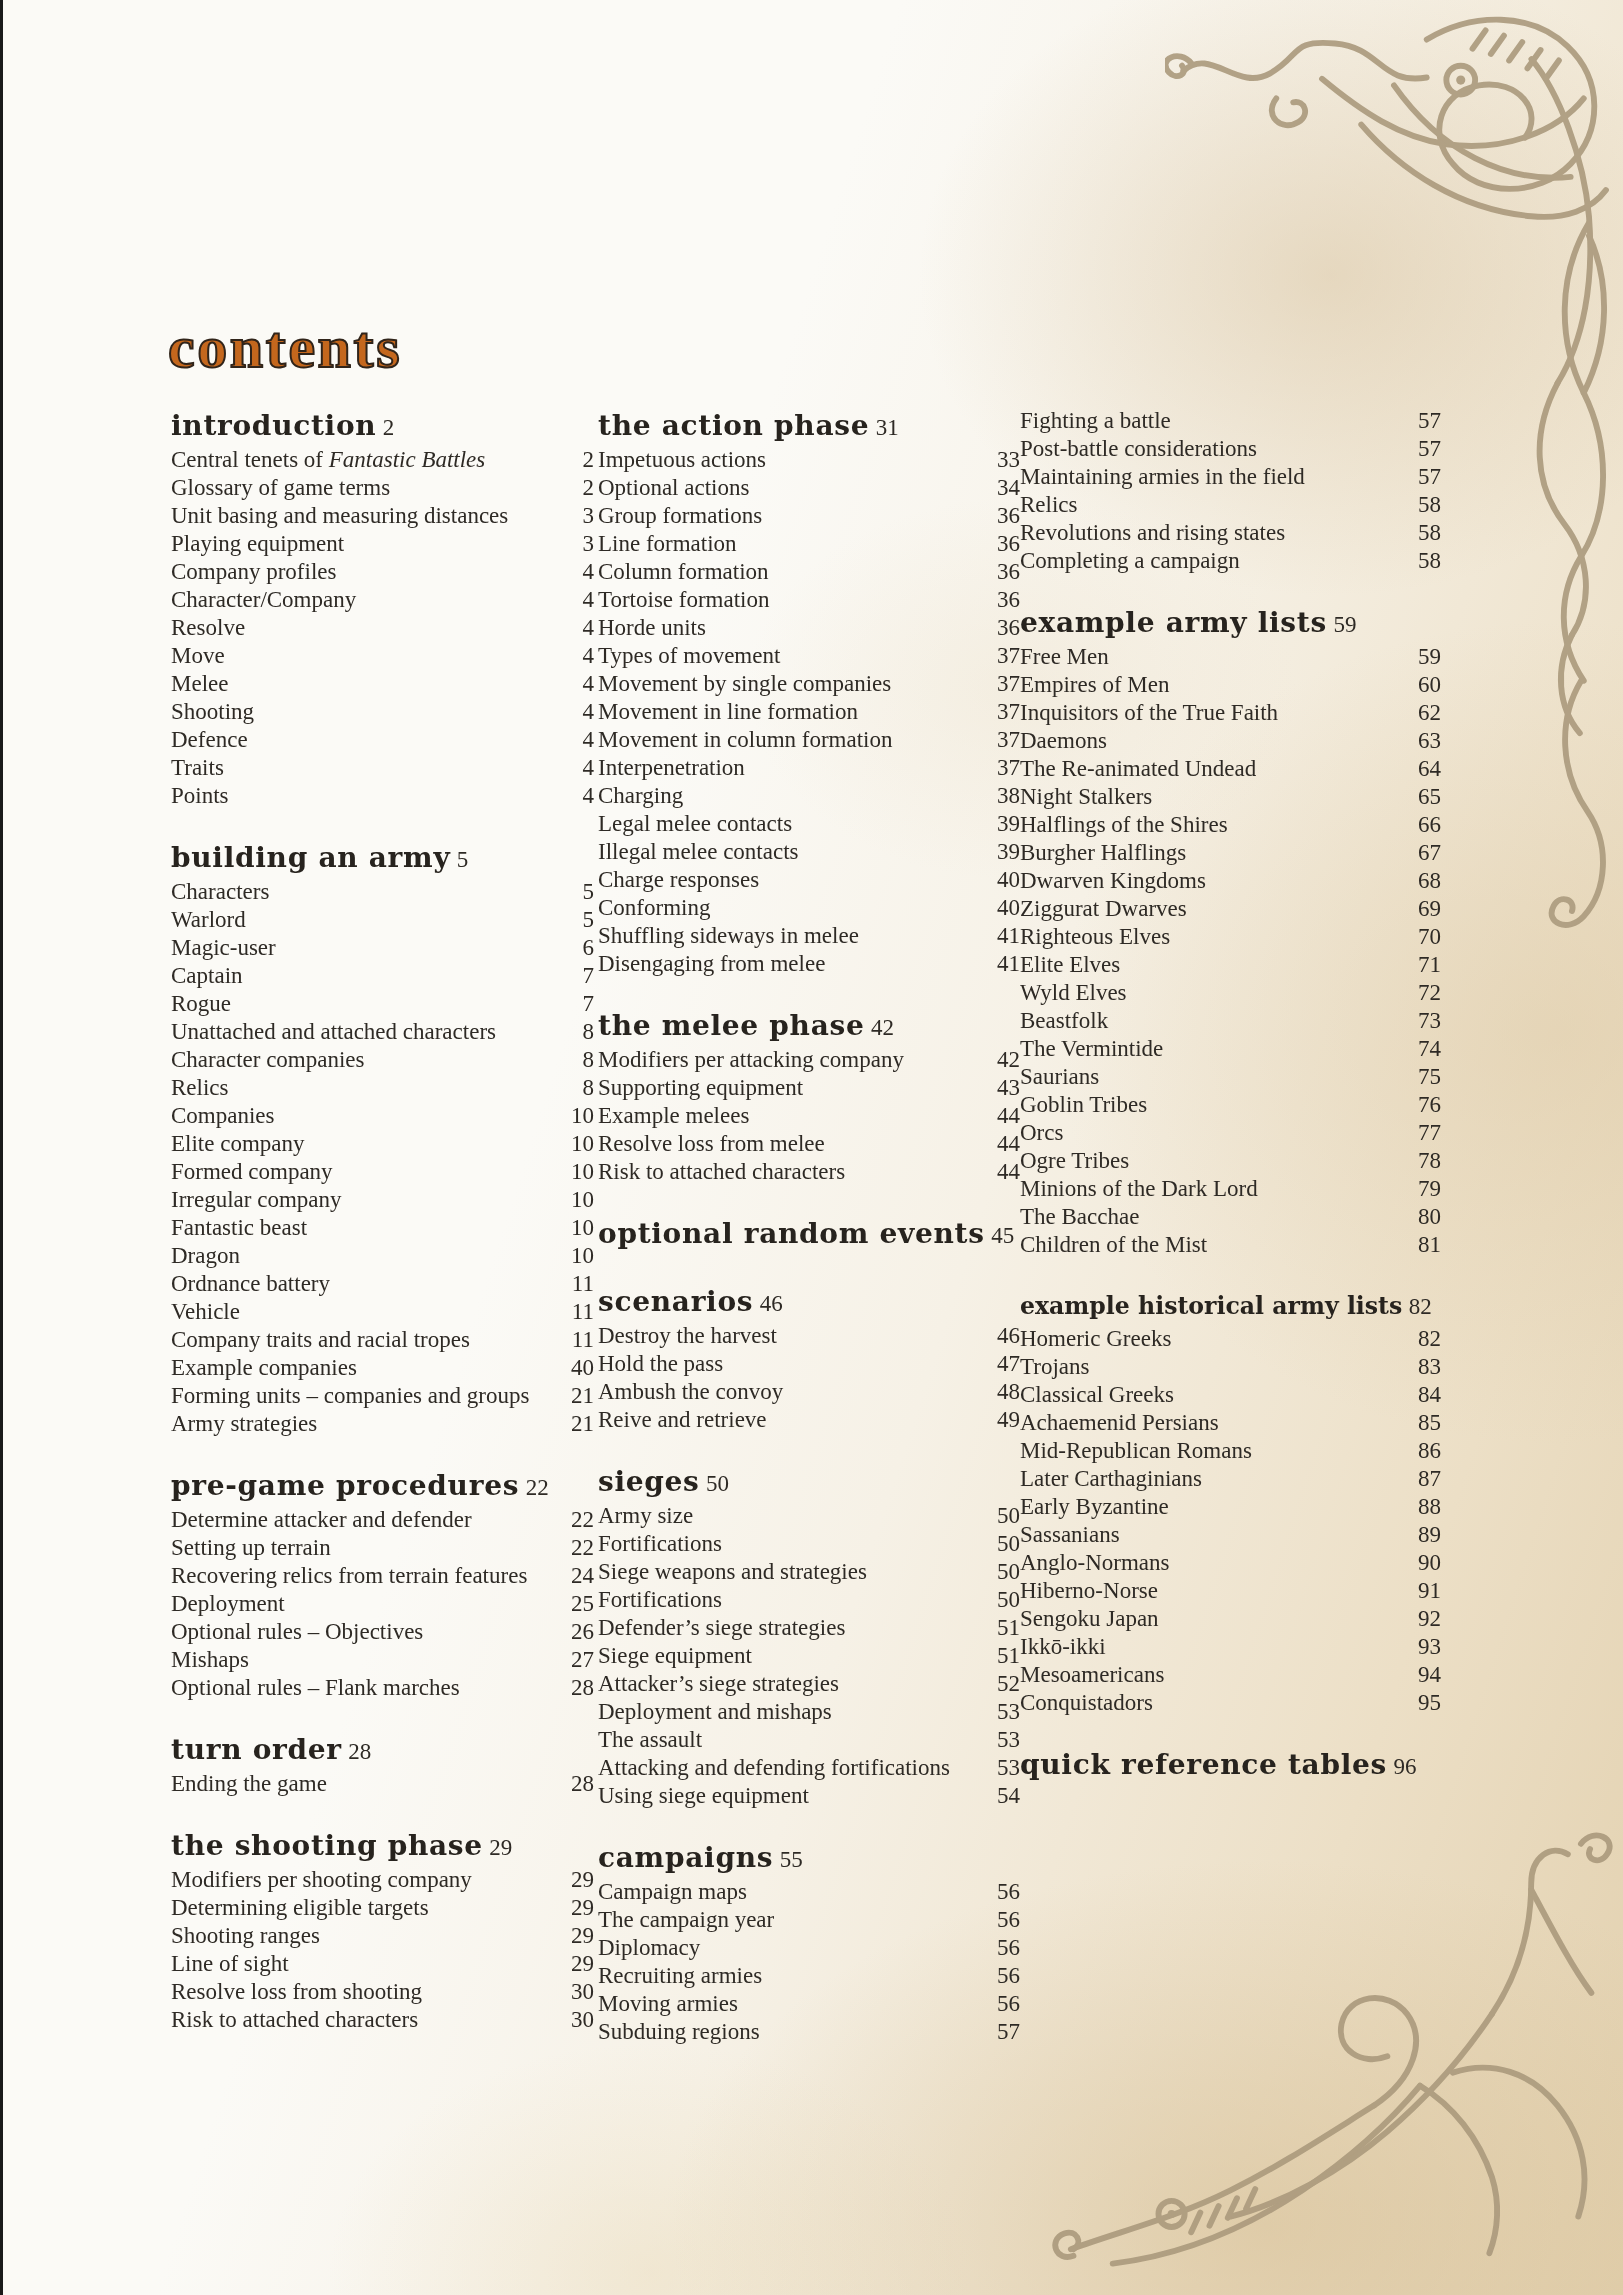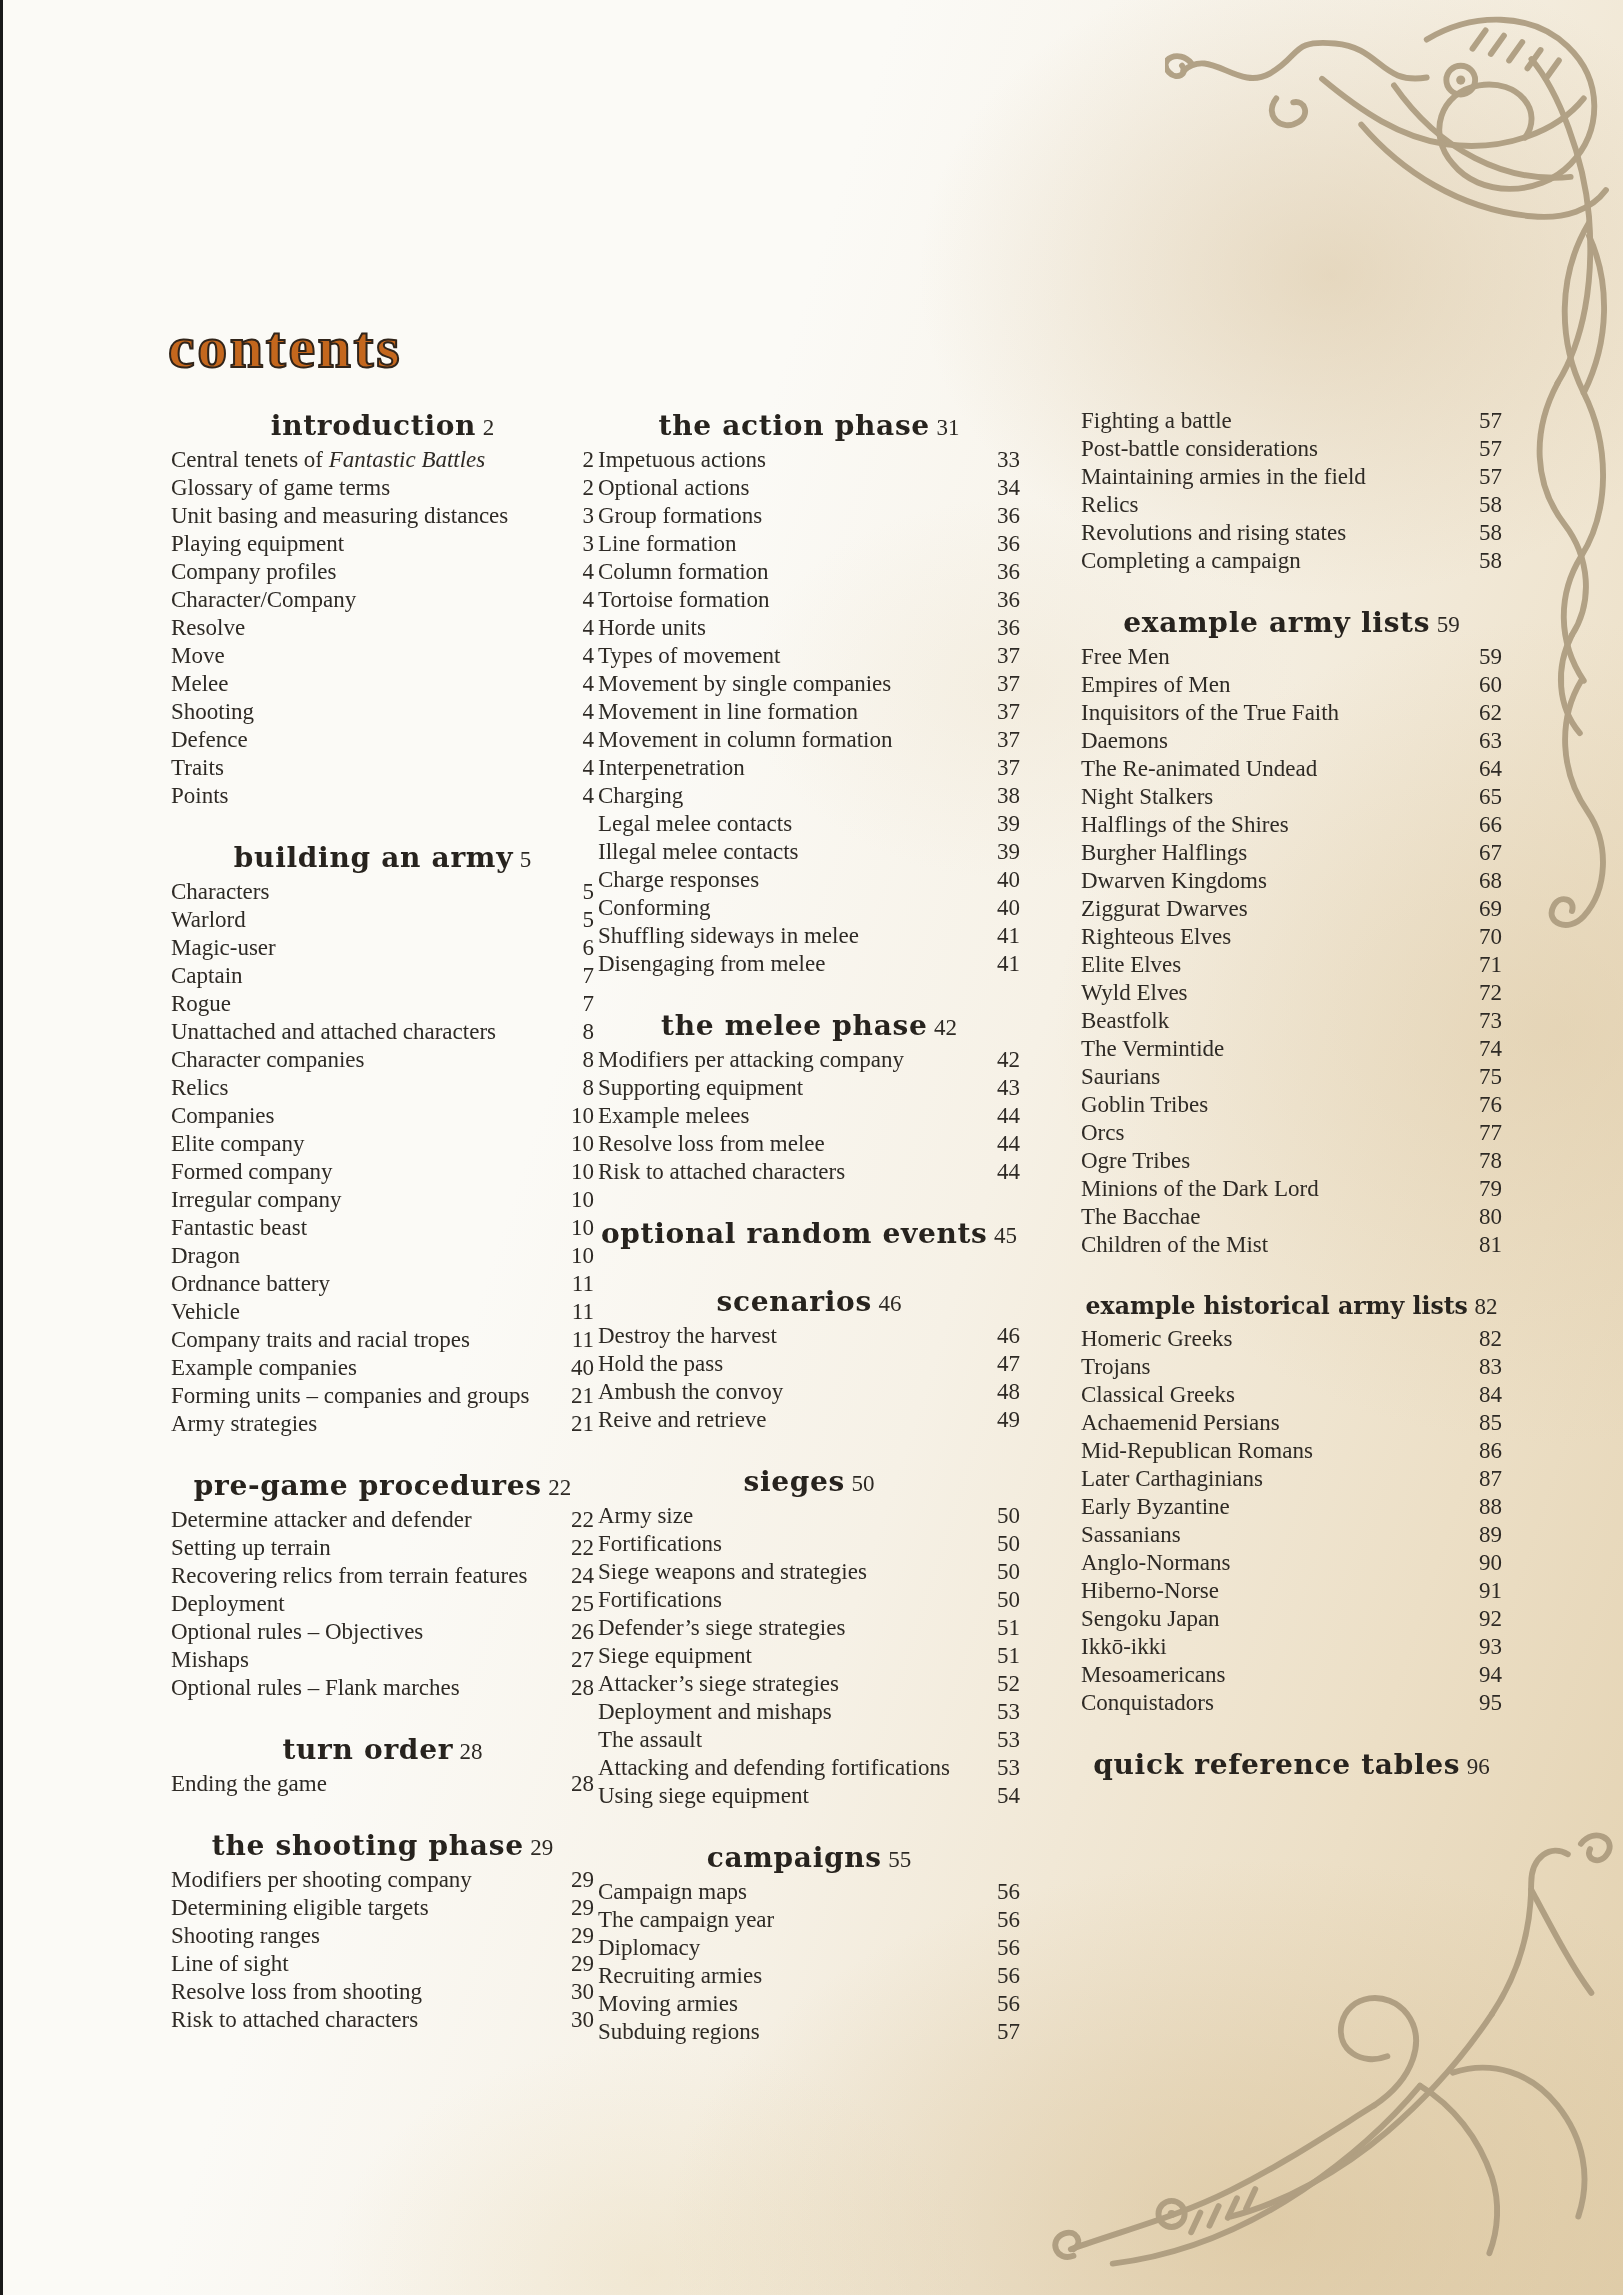--- a/index.html
+++ b/index.html
@@ -23,29 +23,29 @@
     position:absolute;left:168px;top:315px;
     font-family:Liberation Serif, serif;font-weight:bold;
     font-size:60px;line-height:65px;letter-spacing:2.6px;
     color:#c4671d;
     -webkit-text-stroke:2px #30241a;
     text-shadow:0 0 0.7px #30241a;
   }
   .col{position:absolute;top:407px;}
   #col1{left:171px;width:423px;}
   #col2{left:598px;width:422px;}
-  #col3{left:1081px;width:421px;}
+  #col3{left:1020px;width:421px;}
   .section + .section{margin-top:29px;}
   .row{
     display:flex;justify-content:space-between;align-items:baseline;
     font-size:23px;line-height:28px;white-space:nowrap;color:#2e2a25;
   }
   .row .pg{margin-left:6.5px;}
   .hrow{
-    display:flex;justify-content:center;align-items:baseline;
+    display:flex;justify-content:flex-start;align-items:baseline;
     font-family:"DejaVu Serif",serif;font-weight:bold;
     font-size:28px;line-height:37px;letter-spacing:0.7px;
     color:#27231e;white-space:nowrap;
   }
   .hrow.compact{font-size:23.6px;letter-spacing:0;}
   .hrow .pg{
     font-family:"Liberation Serif",serif;font-weight:normal;
     font-size:23px;letter-spacing:0;margin-left:6.5px;color:#2e2a25;
   }
   .lbl i{font-style:italic;}

